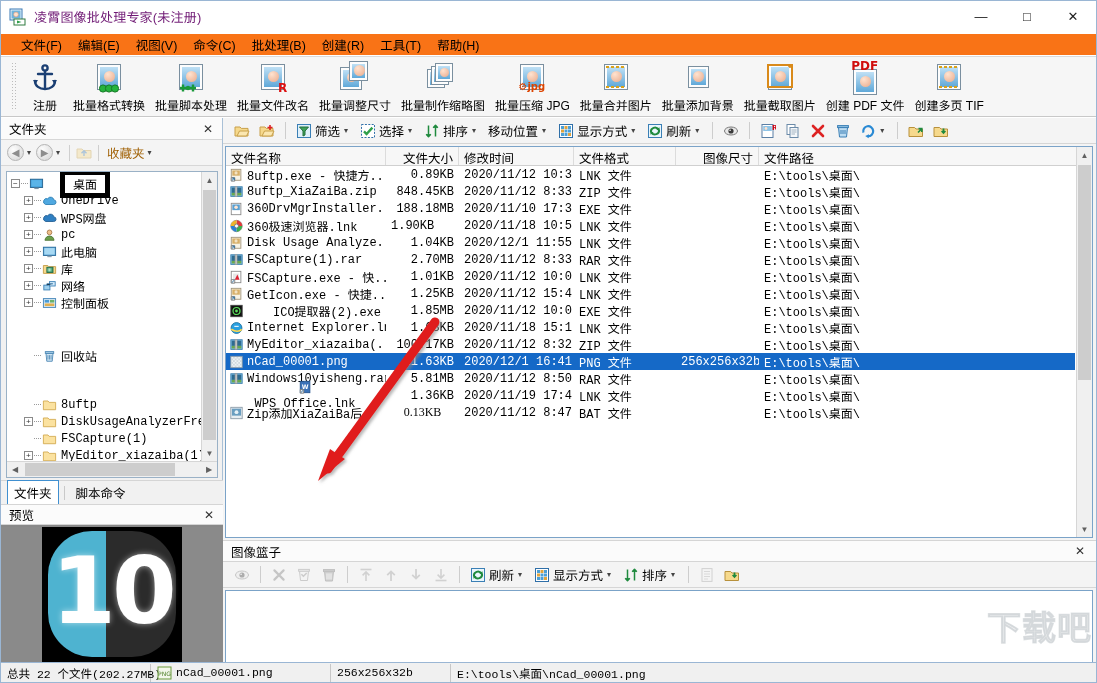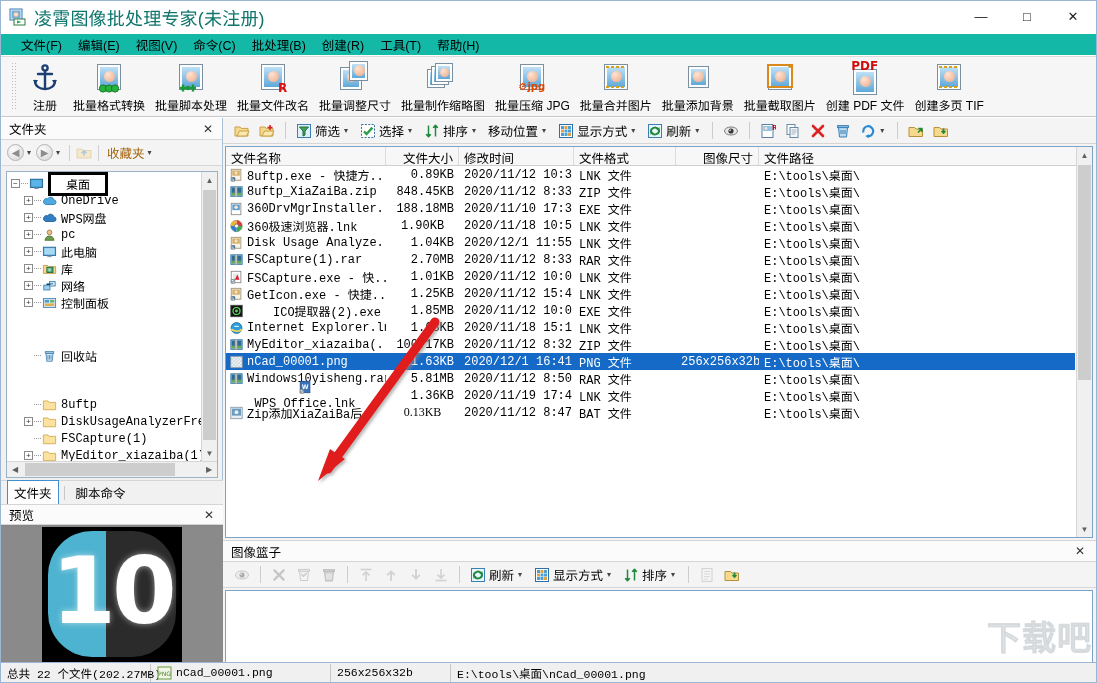--- a/index.html
+++ b/index.html
@@ -23,32 +23,32 @@
   .titlebar {
     position: absolute; left: 0; top: 0; width: 1095px; height: 31px;
     background: #ffffff;
     display: flex; align-items: center;
   }
   .title-icon {
     width: 18px; height: 18px; margin-left: 8px; margin-right: 7px;
     position: relative; flex: 0 0 auto;
   }
   .title-text {
-    font-size: 18px; color: #0f766e; letter-spacing: .2px;
+    font-size: 13px; color: #701a75; letter-spacing: .2px;
   }
   .win-buttons { margin-left: auto; display: flex; height: 31px; }
   .win-btn {
     width: 46px; height: 31px; display: flex; align-items: center; justify-content: center;
     color: #222; font-size: 13px;
   }
 
   
   .menubar {
     position: absolute; left: 0; top: 33px; width: 1095px; height: 21px;
-    background: #14b8a6; display: flex; align-items: center;
+    background: #f97316; display: flex; align-items: center;
     padding-left: 12px;
   }
   .menu-item {
     font-size: 12.5px; color: #000; padding: 2px 8px; white-space: nowrap;
   }
 
   
   .toolbar {
     position: absolute; left: 0; top: 55px; width: 1095px; height: 61px;
     background: #f6f6f6;
@@ -139,21 +139,21 @@
   }
   .tbox {
     width: 9px; height: 9px; border: 1px solid #8a8a8a; background: #fff;
     font-size: 8px; line-height: 7px; text-align: center; color: #333;
     flex: 0 0 auto; margin-right: 1px;
   }
   .tspace { width: 9px; flex: 0 0 auto; margin-right: 1px; }
   .tdots { width: 7px; height: 1px; border-top: 1px dotted #9a9a9a; flex: 0 0 auto; }
   .ticon { width: 16px; height: 14px; margin: 0 3px 0 1px; flex: 0 0 auto; position: relative; }
   .tlabel { font-size: 12px; }
-  .tlabel.sel { border: 3px solid #000000; padding: 0 15px; }
+  .tlabel.sel { border: 5px solid #000000; padding: 0 8px; margin-left: 12px; }
 
   .vscroll {
     position: absolute; right: 0; top: 0; width: 16px; bottom: 16px;
     background: #f0f0f0; border-left: 1px solid #d6d6d6;
   }
   .vsb-arrow {
     height: 16px; display: flex; align-items: center; justify-content: center;
     font-size: 8px; color: #606060; background: #f0f0f0;
   }
   .vsb-thumb { position: absolute; left: 1px; right: 1px; background: #cdcdcd; }
@@ -274,21 +274,21 @@
   .sb-cell {
     height: 18px; display: flex; align-items: center; gap: 4px;
     padding: 0 6px; border-right: 1px solid #c7c7c7; white-space: nowrap;
   }
 
   
   .red-arrow { position: absolute; left: 222px; top: 117px; pointer-events: none; }
 
   
   .watermark {
-    position: absolute; right: 4px; bottom: 22px;
+    position: absolute; right: 4px; bottom: 32px;
     font-size: 34px; font-weight: bold; color: rgba(120,130,140,.12);
     letter-spacing: 1px; font-family: "DejaVu Sans", sans-serif;
     -webkit-text-stroke: 1px rgba(120,130,140,.22);
   }
 
   .dis { opacity: .38; }
 </style>
 </head>
 <body>
 
@@ -833,21 +833,21 @@
                 <span class="fi"><svg width="15" height="14" viewBox="0 0 16 16">
                     <circle cx="8" cy="8" r="6.5" fill="#fff" stroke="#888"></circle>
                     <path d="M8 1.5A6.5 6.5 0 0 1 14.5 8L8 8z" fill="#e03a3a"></path>
                     <path d="M14.5 8A6.5 6.5 0 0 1 8 14.5L8 8z" fill="#3aaf4a"></path>
                     <path d="M8 14.5A6.5 6.5 0 0 1 1.5 8L8 8z" fill="#2a7fd4"></path>
                     <path d="M1.5 8A6.5 6.5 0 0 1 8 1.5L8 8z" fill="#f0b429"></path>
                     <circle cx="8" cy="8" r="2.3" fill="#fff" stroke="#777"></circle>
                   </svg></span>
                 <span>360极速浏览器.lnk</span>
               </div>
-              <div class="fl-cell num" style="width: 73px; text-align: center;">1.90KB</div>
+              <div class="fl-cell num" style="width: 73px; text-align: left;">1.90KB</div>
               <div class="fl-cell" style="width: 115px; text-align: left;">2020/11/18 10:5...</div>
               <div class="fl-cell" style="width: 102px; text-align: left;">LNK 文件</div>
               <div class="fl-cell num" style="width: 83px; text-align: right;"></div>
               <div class="fl-cell" style="width: 318px; text-align: left;">E:\tools\桌面\</div>
             </div>
             <div class="fl-row">
               <div class="fl-cell name" style="width: 160px; text-align: left;">
                 <span class="fi"><svg width="15" height="14" viewBox="0 0 16 16">
                     <rect x="2" y="1.5" width="11" height="12.5" fill="#f7f3e6" stroke="#a09276"></rect>
                     <rect x="3.2" y="2.8" width="8.6" height="6" fill="#d8b06a"></rect>

